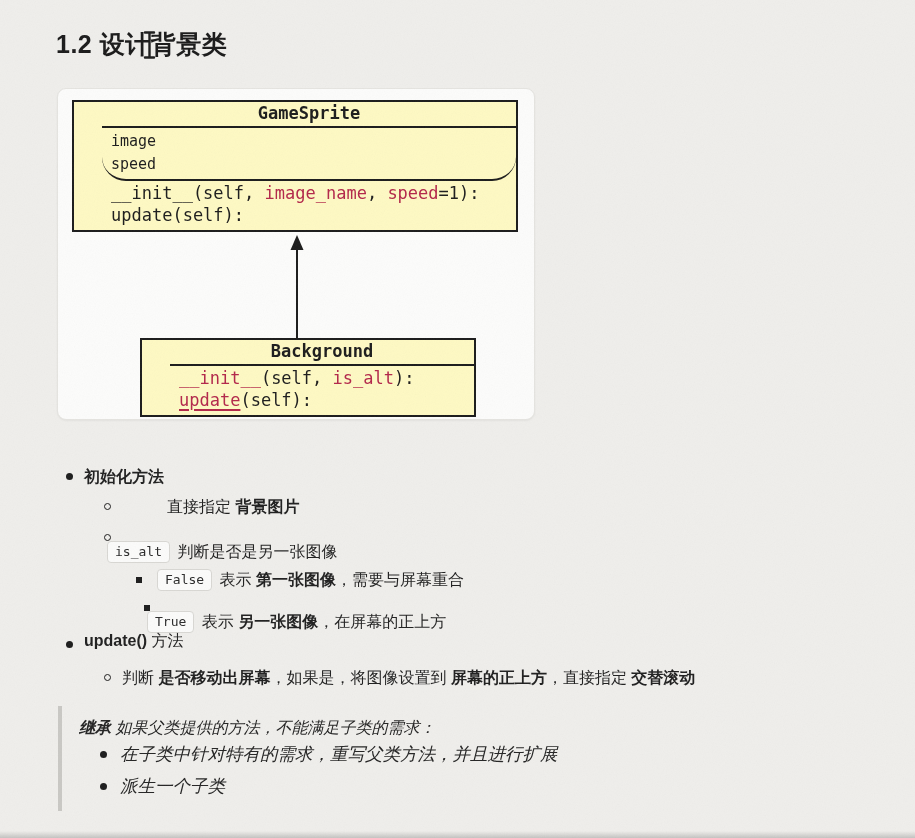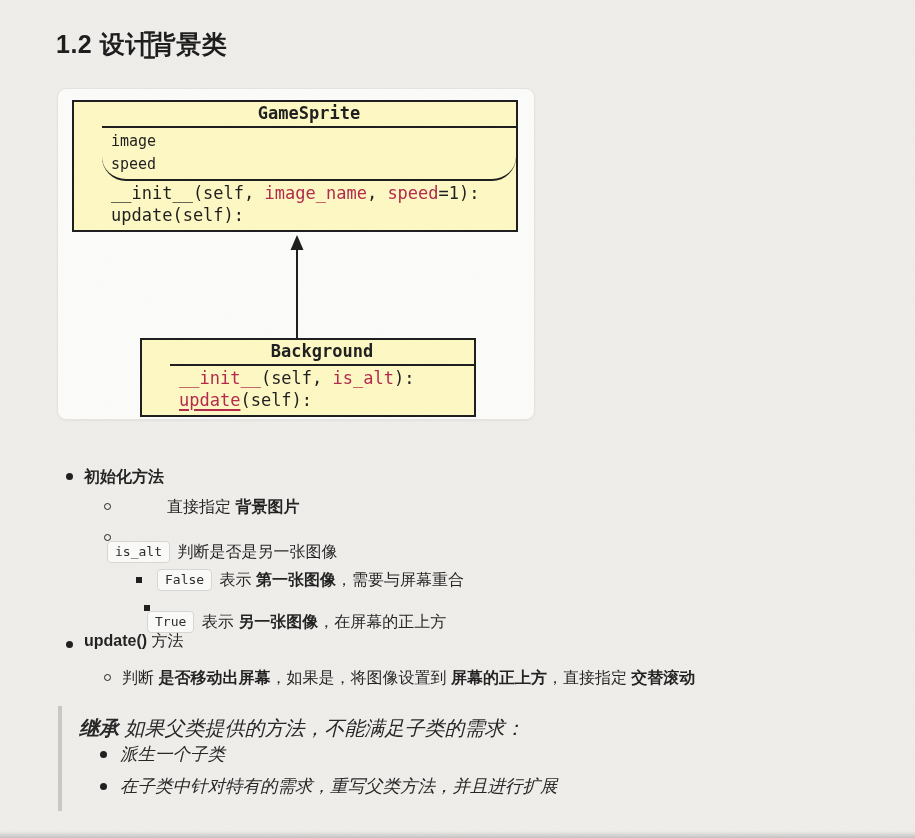--- a/index.html
+++ b/index.html
@@ -88,21 +88,21 @@
     vertical-align:1px;
   }
 
   
   .quote{
     position:absolute;left:58px;top:706px;width:846px;
     border-left:4px solid var(--quote-bar);
     padding:9px 0 12px 17px;
     font-style:italic;color:#242424;
   }
-  .quote-lead{font-size:20px;line-height:26px;white-space:nowrap;}
+  .quote-lead{font-size:16px;line-height:26px;white-space:nowrap;}
   .seg-bold-italic{font-weight:700;}
   .seg-italic{}
   .quote-item{
     display:flex;align-items:flex-start;font-size:17.5px;line-height:26px;
     white-space:nowrap;
   }
   .quote-item .marker-disc{margin:10px 13px 0 21px;width:7px;height:7px;}
   .quote-item:first-of-type{margin-top:27px;}
   .quote-item + .quote-item{margin-top:6px;}
 </style>
@@ -175,25 +175,25 @@
   <div class="note-item" style="left:104px;top:667px;">
     <span class="marker marker-circle"></span>
     <span><span class="seg-plain">判断 </span><span class="seg-bold">是否移动出屏幕</span><span class="seg-plain">，如果是，将图像设置到 </span><span class="seg-bold">屏幕的正上方</span><span class="seg-plain">，直接指定 </span><span class="seg-bold">交替滚动</span></span>
   </div>
 </div>
 
 <div class="quote">
   <div class="quote-lead"><span class="seg-bold-italic">继承</span><span class="seg-italic"> 如果父类提供的方法，不能满足子类的需求：</span></div>
   <div class="quote-item">
     <span class="marker marker-disc"></span>
+    <span>在子类中针对特有的需求，重写父类方法，并且进行扩展</span>
+  </div>
+  <div class="quote-item">
+    <span class="marker marker-disc"></span>
     <span>派生一个子类</span>
-  </div>
-  <div class="quote-item">
-    <span class="marker marker-disc"></span>
-    <span>在子类中针对特有的需求，重写父类方法，并且进行扩展</span>
   </div>
 </div>
 
 <svg class="noise" width="915" height="838">
   <filter id="n">
       <feTurbulence type="fractalNoise" baseFrequency="0.9" numOctaves="2"></feTurbulence>
   <feColorMatrix type="saturate" values="0"></feColorMatrix>
     </filter>
   <rect width="915" height="838" filter="url(#n)"></rect>
 </svg>

